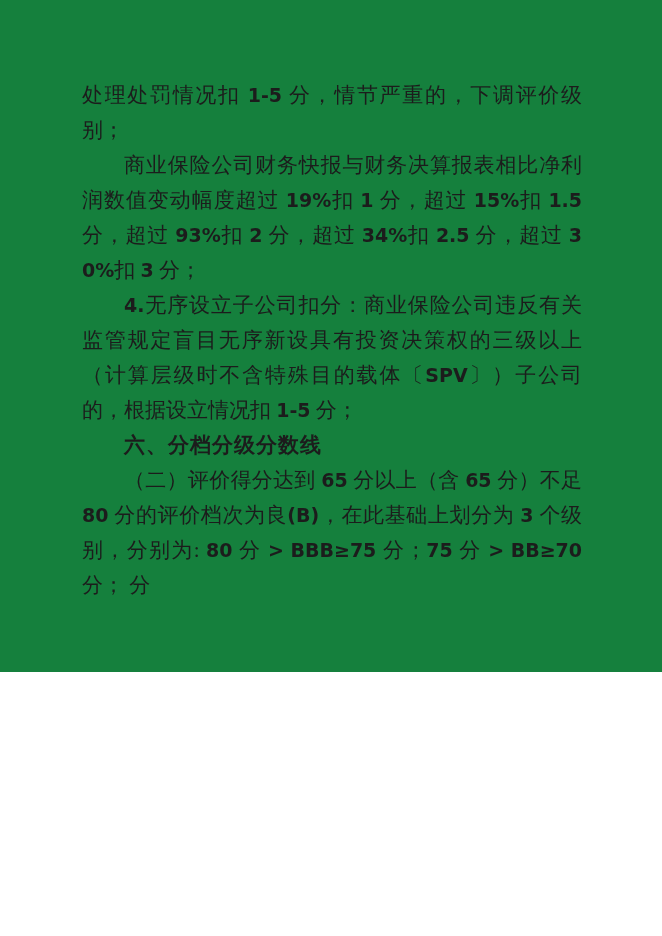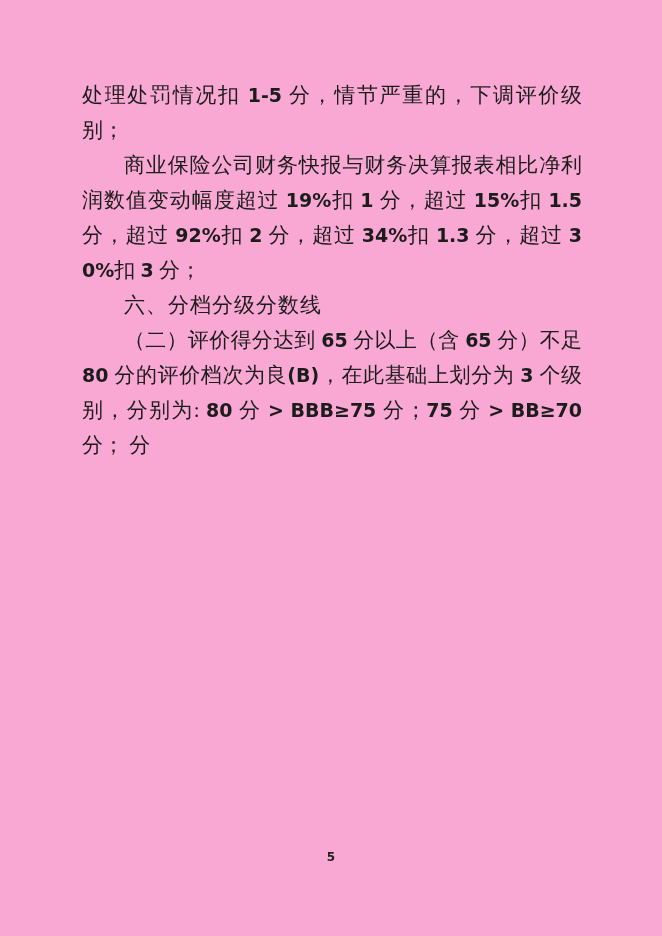--- a/index.html
+++ b/index.html
@@ -3,22 +3,22 @@
 <meta charset="utf-8">
 <style>
   html, body {
     margin: 0;
     padding: 0;
     background: #ffffff;
   }
   .page {
     position: relative;
     width: 662px;
-    height: 936px;
-    background: #f9a8d4;
+    height: 672px;
+    background: #15803d;
     overflow: hidden;
     font-family: "Liberation Serif", serif;
     color: #1c1c1c;
   }
   .content {
     position: absolute;
     left: 82px;
     top: 78px;
     width: 500px;
   }
@@ -32,21 +32,21 @@
     word-break: break-all;
   }
   .para.no-indent {
     text-indent: 0;
   }
   .heading {
     margin: 0;
     font-size: 21px;
     line-height: 35px;
     text-indent: 42px;
-    font-weight: normal;
+    font-weight: bold;
     font-family: "DejaVu Sans", sans-serif;
     letter-spacing: 1px;
   }
   
   .lat {
     font-family: "DejaVu Sans", sans-serif;
     font-weight: bold;
     font-size: 19px;
     letter-spacing: 0;
   }
@@ -61,18 +61,19 @@
     font-size: 12px;
     color: #222222;
   }
 </style>
 </head>
 <body>
 
 <div class="page">
   <div class="content">
     <p class="para no-indent">处理处罚情况扣 <span class="lat">1-5</span> 分，情节严重的，下调评价级别；</p>
-    <p class="para">商业保险公司财务快报与财务决算报表相比净利润数值变动幅度超过 <span class="lat">19%</span>扣 <span class="lat">1</span> 分，超过 <span class="lat">15%</span>扣 <span class="lat">1.5</span> 分，超过 <span class="lat">92%</span>扣 <span class="lat">2</span> 分，超过 <span class="lat">34%</span>扣 <span class="lat">1.3</span> 分，超过 <span class="lat">30%</span>扣 <span class="lat">3</span> 分；</p>
+    <p class="para">商业保险公司财务快报与财务决算报表相比净利润数值变动幅度超过 <span class="lat">19%</span>扣 <span class="lat">1</span> 分，超过 <span class="lat">15%</span>扣 <span class="lat">1.5</span> 分，超过 <span class="lat">93%</span>扣 <span class="lat">2</span> 分，超过 <span class="lat">34%</span>扣 <span class="lat">2.5</span> 分，超过 <span class="lat">30%</span>扣 <span class="lat">3</span> 分；</p>
+    <p class="para"><span class="lat">4.</span>无序设立子公司扣分：商业保险公司违反有关监管规定盲目无序新设具有投资决策权的三级以上（计算层级时不含特殊目的载体〔<span class="lat">SPV</span>〕）子公司的，根据设立情况扣 <span class="lat">1-5</span> 分；</p>
     <h2 class="heading">六、分档分级分数线</h2>
     <p class="para">（二）评价得分达到 <span class="lat">65</span> 分以上（含 <span class="lat">65</span> 分）不足 <span class="lat">80</span> 分的评价档次为良<span class="lat">(B)</span>，在此基础上划分为 <span class="lat">3</span> 个级别，分别为: <span class="lat">80</span> 分 <span class="lat">&gt;</span> <span class="lat">BBB≥75</span> 分；<span class="lat">75</span> 分 <span class="lat">&gt;</span> <span class="lat">BB≥70</span> 分； 分  </p>
   </div>
   <div class="page-number">5</div>
 </div>
 
 </body></html>

